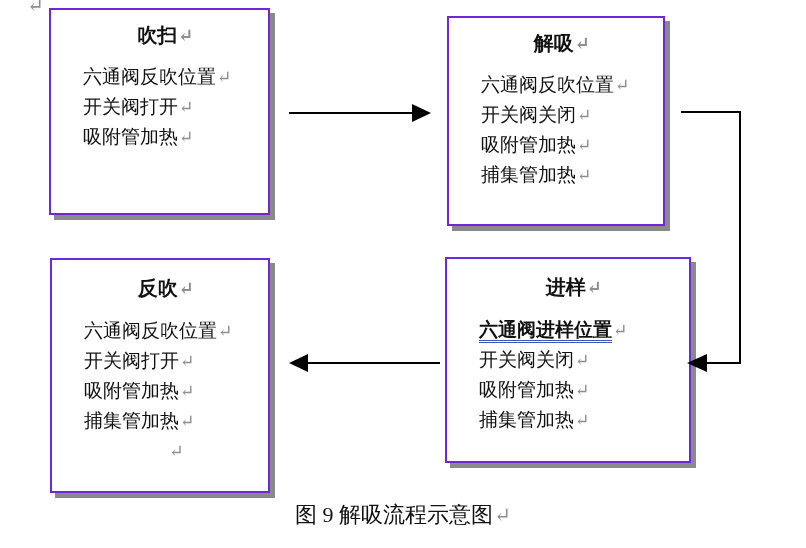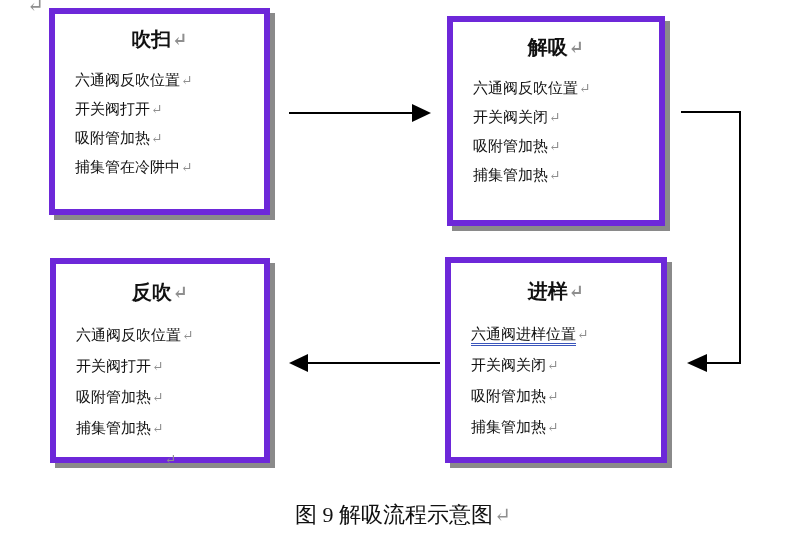--- a/index.html
+++ b/index.html
@@ -9,50 +9,52 @@
     height: 548px;
     background: #ffffff;
     overflow: hidden;
     font-family: "Liberation Serif", "DejaVu Serif", serif;
     color: #111111;
   }
   .flowbox {
     position: absolute;
     box-sizing: border-box;
     background: #ffffff;
-    border: 6px solid #6d28d9;
+    border: 2px solid #6d28d9;
     box-shadow: 5px 5px 0 #8a8a8a;
+    padding-left: 12px;
   }
   .box-title {
     margin-top: 13px;
     text-align: center;
     font-weight: bold;
     font-size: 20px;
     line-height: 24px;
     white-space: nowrap;
   }
   .box-body {
     margin-top: 14px;
     padding-left: 20px;
-    font-size: 15px;
+    font-size: 19px;
     line-height: 29px;
     white-space: nowrap;
   }
   .flowbox.lower .box-title { margin-top: 16px; }
   .flowbox.lower .box-body  { margin-top: 15px; line-height: 30px; }
   .pmark {
     color: #8f8f8f;
     font-size: 0.92em;
     padding-left: 1px;
   }
   .mark-line { text-align: center; }
   .ul-blue {
     display: inline-block;
     line-height: 1.05;
     border-bottom: 3px double #3a55bb;
+    font-weight: bold;
   }
   #stray-mark {
     position: absolute;
     left: 27px;
     top: -7px;
     font-size: 20px;
     color: #8f8f8f;
   }
   #caption {
     position: absolute;
@@ -77,46 +79,45 @@
 <div id="canvas">
 
   <span id="stray-mark">↵</span>
 
   <div class="flowbox" style="left:49px; top:8px; width:221px; height:207px;">
     <div class="box-title"><span>吹扫</span><span class="pmark">↵</span></div>
     <div class="box-body">
       <div><span>六通阀反吹位置</span><span class="pmark">↵</span></div>
       <div><span>开关阀打开</span><span class="pmark">↵</span></div>
       <div><span>吸附管加热</span><span class="pmark">↵</span></div>
-      <div><span>捕集管在冷阱中</span><span class="pmark">↵</span></div>
     </div>
   </div>
 
   <div class="flowbox" style="left:447px; top:16px; width:218px; height:210px;">
     <div class="box-title"><span>解吸</span><span class="pmark">↵</span></div>
     <div class="box-body">
       <div><span>六通阀反吹位置</span><span class="pmark">↵</span></div>
       <div><span>开关阀关闭</span><span class="pmark">↵</span></div>
       <div><span>吸附管加热</span><span class="pmark">↵</span></div>
       <div><span>捕集管加热</span><span class="pmark">↵</span></div>
     </div>
   </div>
 
-  <div class="flowbox lower" style="left:50px; top:258px; width:220px; height:205px;">
+  <div class="flowbox lower" style="left:50px; top:258px; width:220px; height:235px;">
     <div class="box-title"><span>反吹</span><span class="pmark">↵</span></div>
     <div class="box-body">
       <div><span>六通阀反吹位置</span><span class="pmark">↵</span></div>
       <div><span>开关阀打开</span><span class="pmark">↵</span></div>
       <div><span>吸附管加热</span><span class="pmark">↵</span></div>
       <div><span>捕集管加热</span><span class="pmark">↵</span></div>
       <div class="mark-line"><span class="pmark">↵</span></div>
     </div>
   </div>
 
-  <div class="flowbox lower" style="left:445px; top:257px; width:222px; height:206px;">
+  <div class="flowbox lower" style="left:445px; top:257px; width:246px; height:206px;">
     <div class="box-title"><span>进样</span><span class="pmark">↵</span></div>
     <div class="box-body">
       <div><span class="ul-blue">六通阀进样位置</span><span class="pmark">↵</span></div>
       <div><span>开关阀关闭</span><span class="pmark">↵</span></div>
       <div><span>吸附管加热</span><span class="pmark">↵</span></div>
       <div><span>捕集管加热</span><span class="pmark">↵</span></div>
     </div>
   </div>
 
   <svg id="arrow-layer" viewBox="0 0 806 548" xmlns="http://www.w3.org/2000/svg">

